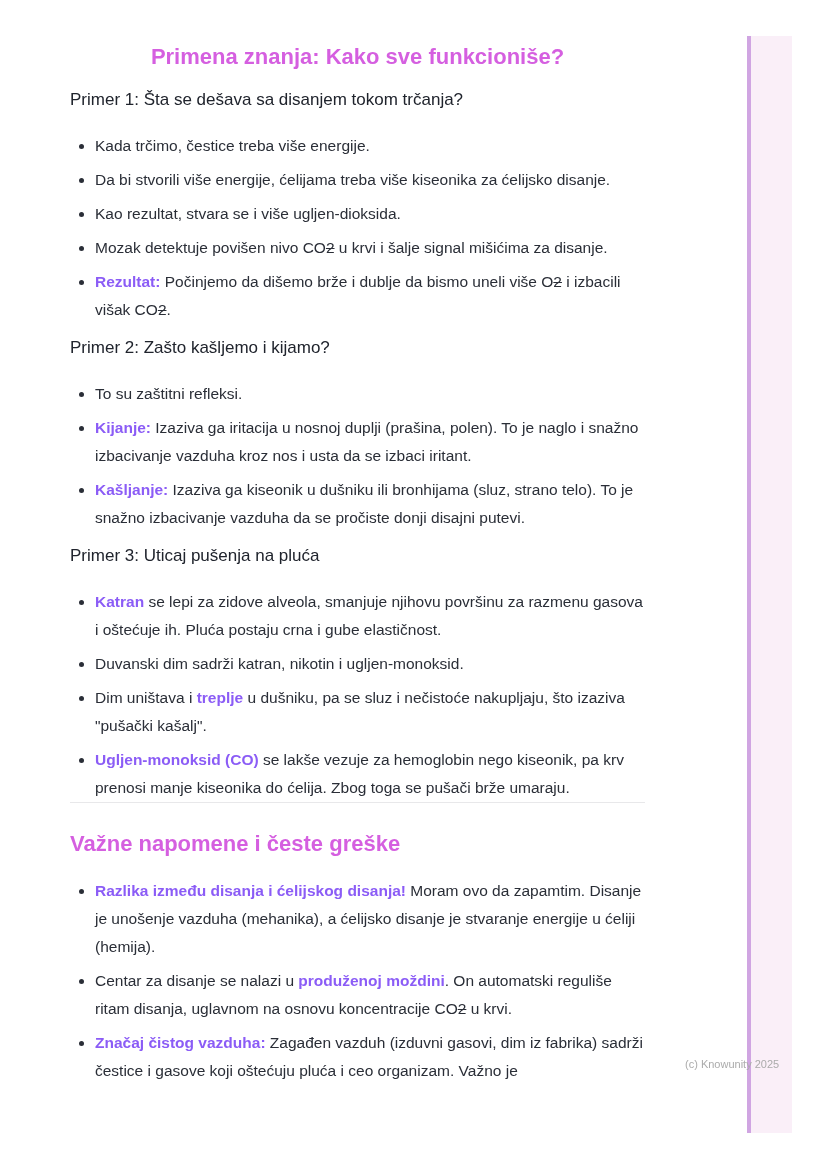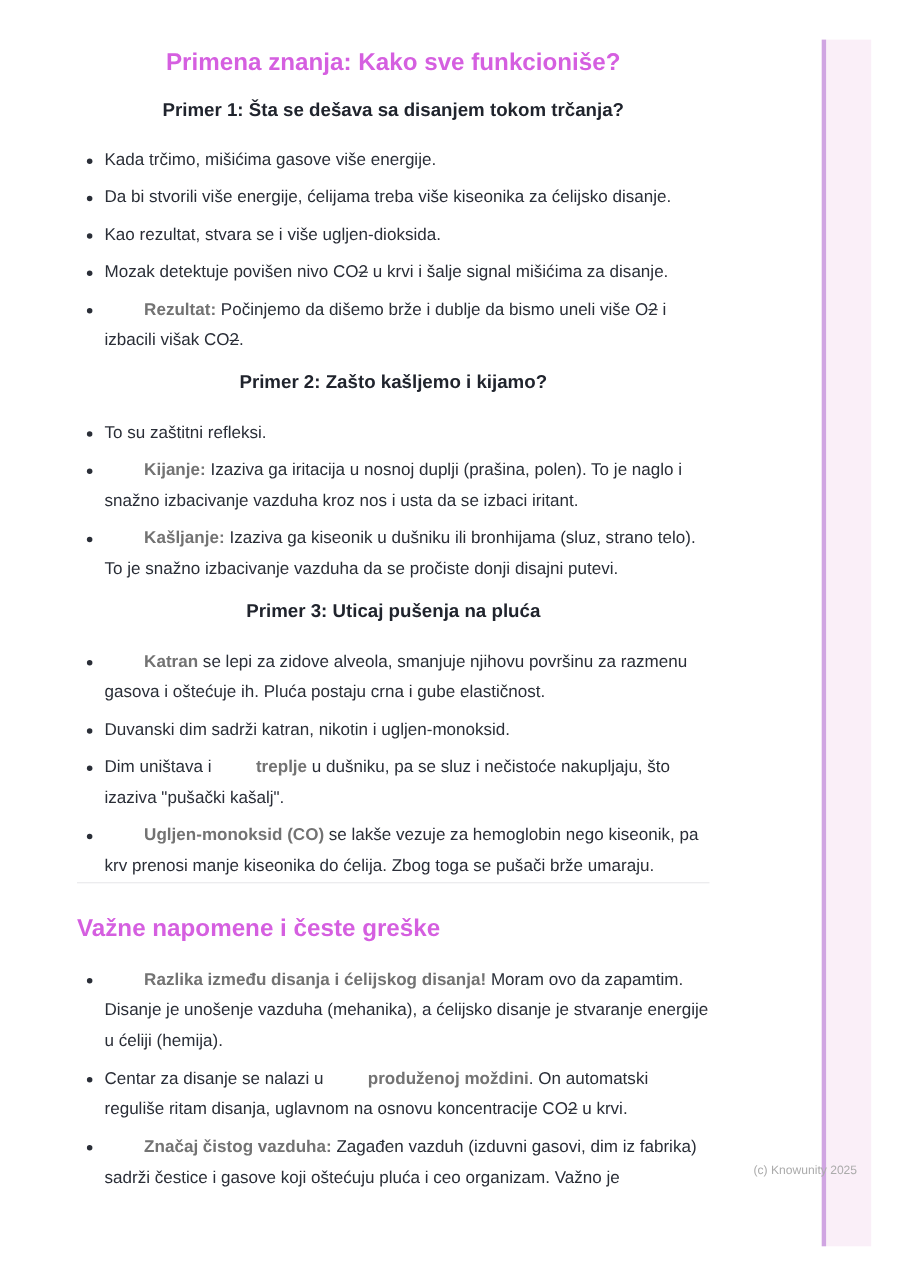--- a/index.html
+++ b/index.html
@@ -30,24 +30,23 @@
     width: 575px;
     color: #2A2E37;
   }
   .content h1 {
     font-size: 22px; line-height: 26px; font-weight: 700;
     color: #D55FE0;
     margin: 28px 0 20px;
   }
   .content > h1:first-child { margin-top: 0; text-align: center; }
   .content h2 {
-    font-size: 17px; line-height: 20px; font-weight: 700;
+    font-size: 17px; line-height: 20px; font-weight: 400;
     color: #20242D;
     margin: 14px 0 22px;
-    text-align: center;
   }
   .content ul {
     list-style: none;
     margin: 0 0 0 0; padding: 0;
   }
   .content li {
     position: relative;
     padding-left: 25px;
     font-size: 15.5px; line-height: 28px;
     margin-bottom: 6px;
@@ -58,21 +57,21 @@
     position: absolute; left: 9px; top: 11.5px;
     width: 5px; height: 5px; border-radius: 50%;
     background: #2A2E37;
   }
   .content hr {
     border: none;
     border-top: 1px solid #E8E8EA;
     margin: 0 0 0 0;
     width: 100%;
   }
-  .b  { font-weight: 700; color: #737373; margin-left: 36px; }
+  .b  { font-weight: 700; color: #8b5cf6; }
   .st { text-decoration: line-through; }
 
   .watermark {
     position: absolute; left: 685px; top: 1057px;
     font-size: 11px; line-height: 14px;
     color: #ABABAB;
     z-index: 5;
     white-space: nowrap;
   }
 </style>
@@ -81,21 +80,21 @@
 
 <div class="page">
 
   <div class="side-strip-fill"></div>
   <div class="side-strip-line"></div>
 
   <article class="content">
       <h1>Primena znanja: Kako sve funkcioniše?</h1>
       <h2>Primer 1: Šta se dešava sa disanjem tokom trčanja?</h2>
       <ul>
-        <li><span class="">Kada trčimo, mišićima gasove više energije.</span></li>
+        <li><span class="">Kada trčimo, čestice treba više energije.</span></li>
         <li><span class="">Da bi stvorili više energije, ćelijama treba više kiseonika za ćelijsko disanje.</span></li>
         <li><span class="">Kao rezultat, stvara se i više ugljen-dioksida.</span></li>
         <li><span class="">Mozak detektuje povišen nivo CO</span><span class="st">2</span><span class=""> u krvi i šalje signal mišićima za disanje.</span></li>
         <li><span class="b ">Rezultat:</span><span class=""> Počinjemo da dišemo brže i dublje da bismo uneli više O</span><span class="st">2</span><span class=""> i izbacili višak CO</span><span class="st">2</span><span class="">.</span></li>
       </ul>
       <h2>Primer 2: Zašto kašljemo i kijamo?</h2>
       <ul>
         <li><span class="">To su zaštitni refleksi.</span></li>
         <li><span class="b ">Kijanje:</span><span class=""> Izaziva ga iritacija u nosnoj duplji (prašina, polen). To je naglo i snažno izbacivanje vazduha kroz nos i usta da se izbaci iritant.</span></li>
         <li><span class="b ">Kašljanje:</span><span class=""> Izaziva ga kiseonik u dušniku ili bronhijama (sluz, strano telo). To je snažno izbacivanje vazduha da se pročiste donji disajni putevi.</span></li>

